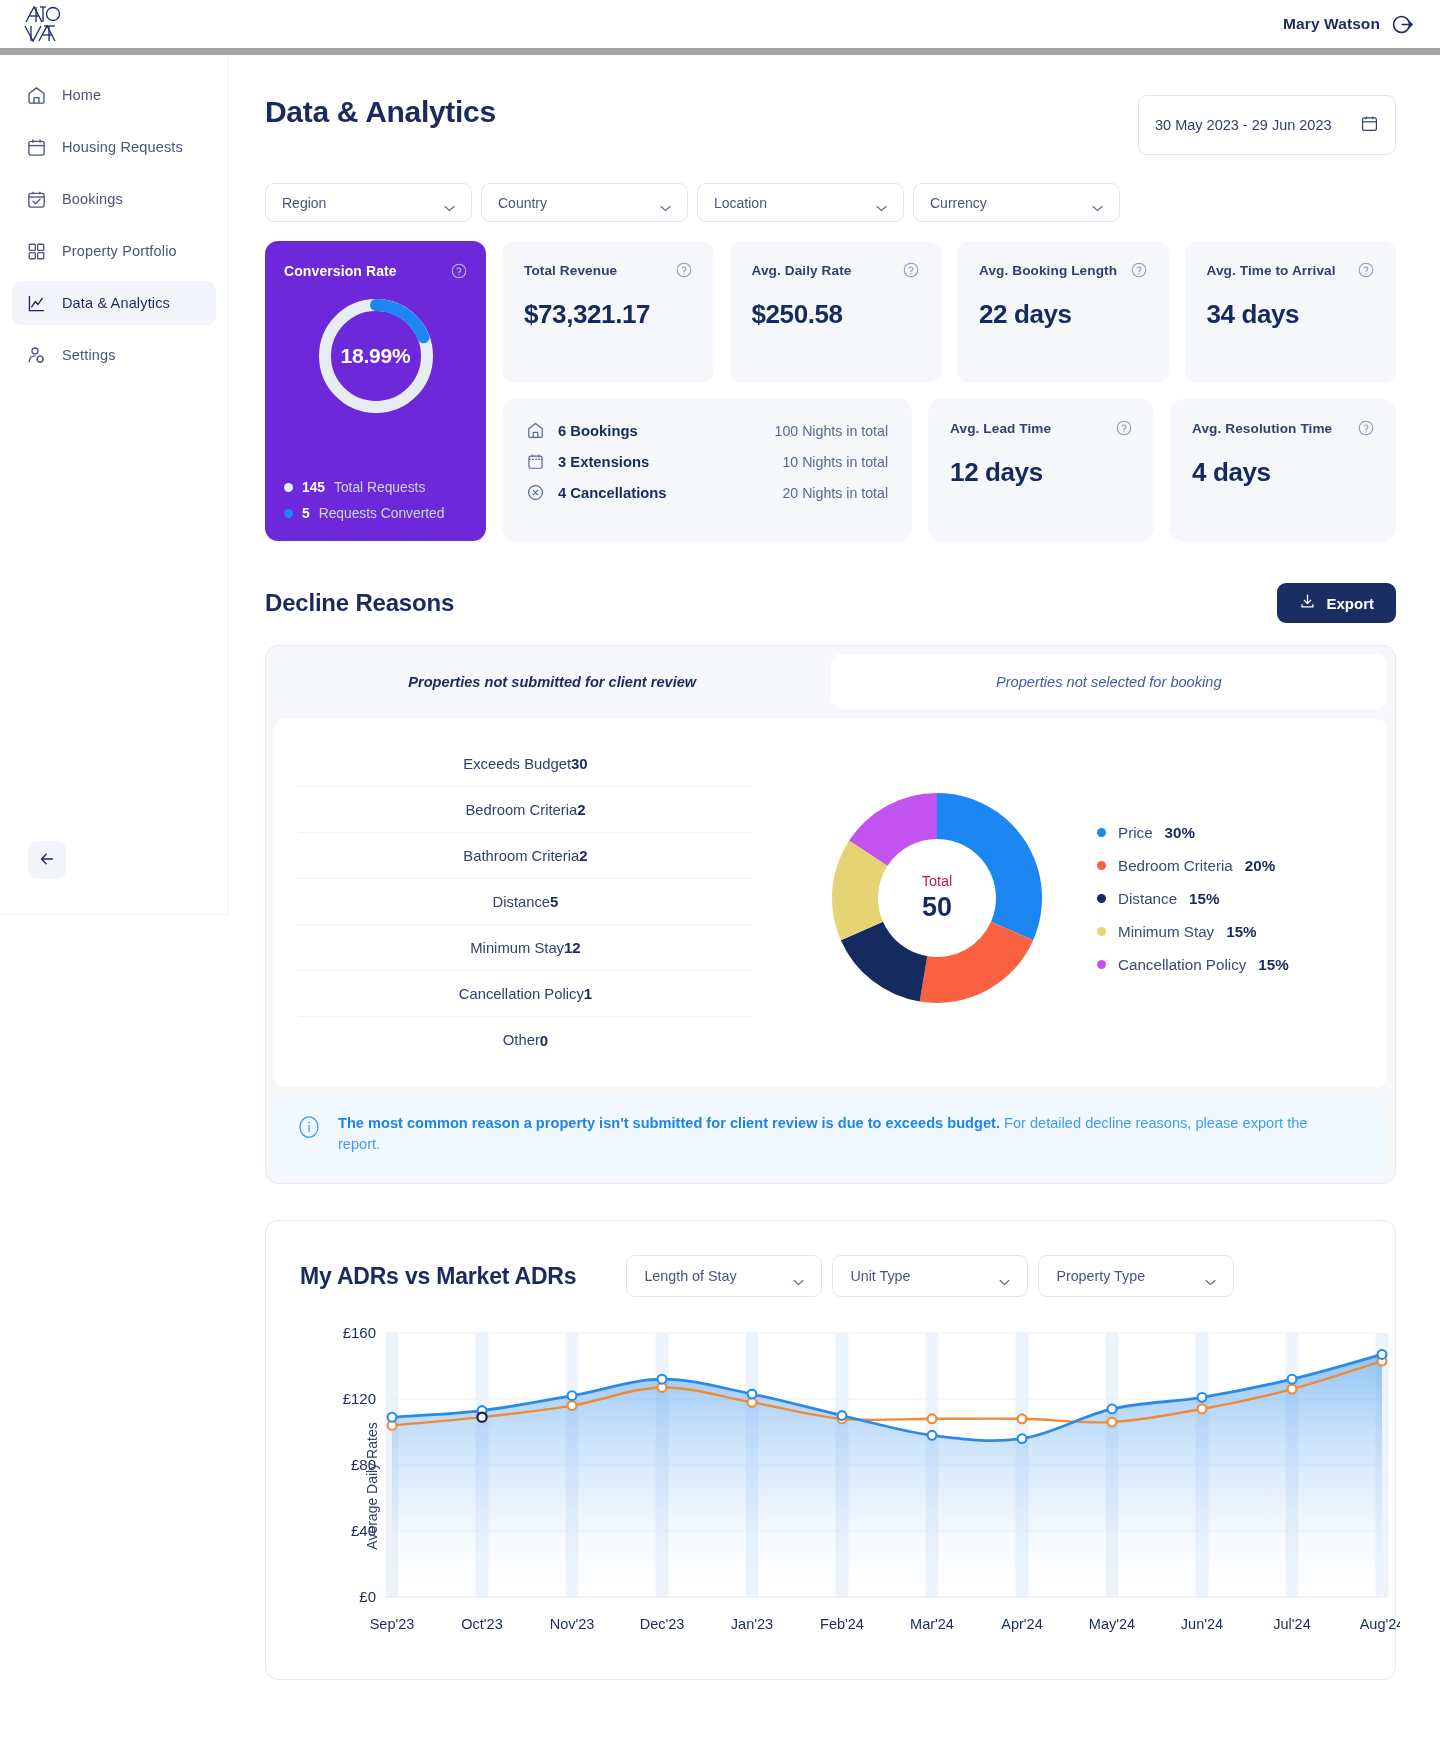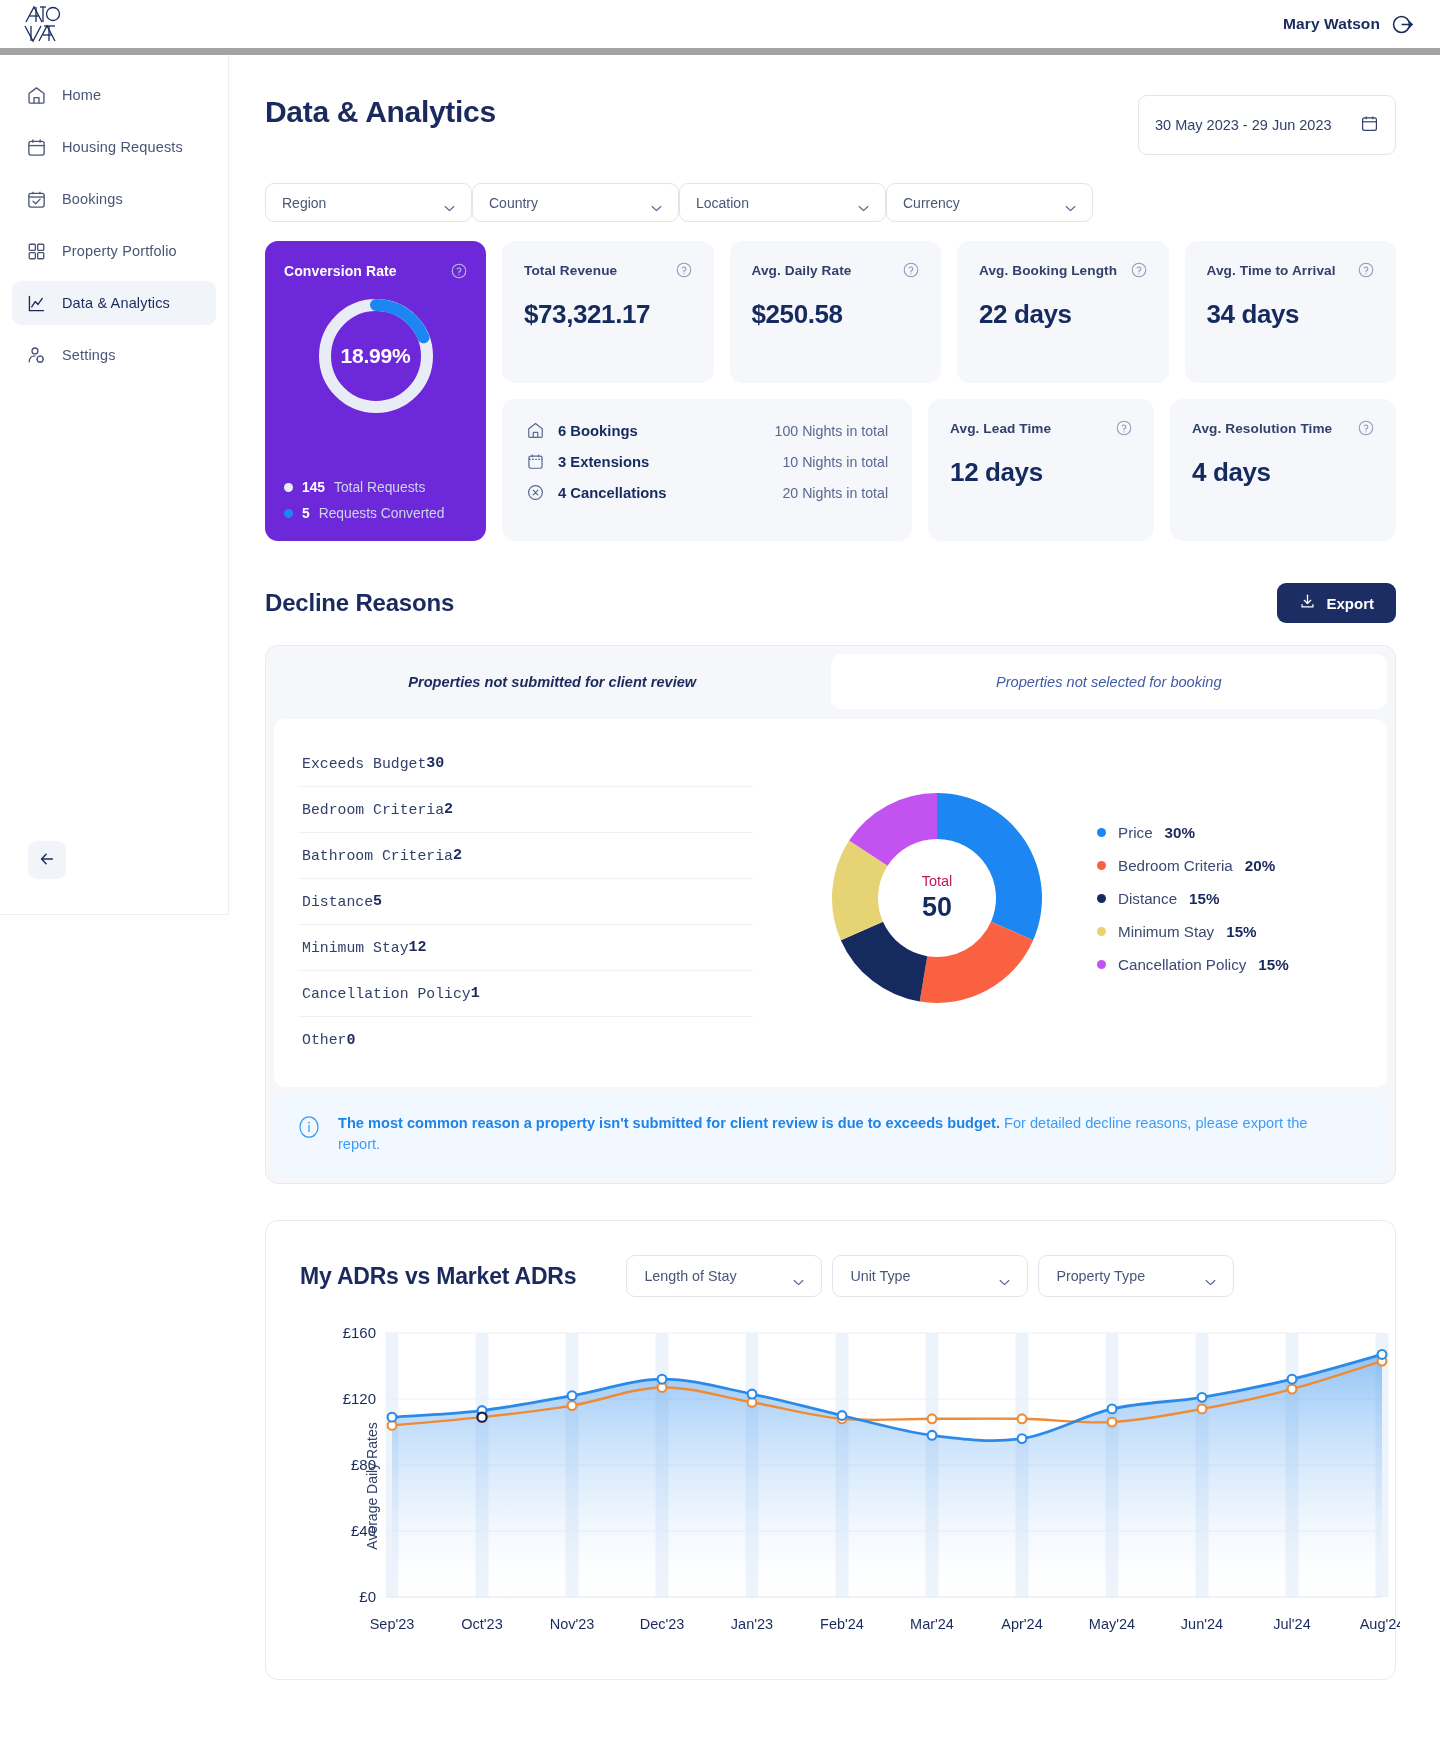--- a/index.html
+++ b/index.html
@@ -60,21 +60,21 @@
   .main { flex: 1; padding: 40px 44px 0 36px; overflow: hidden; }
   .page-head { display: flex; align-items: flex-start; justify-content: space-between; }
   .page-title { font-size: 30px; font-weight: 700; letter-spacing: -.3px; color: #1b2a5e; }
   .date-picker {
     display: flex; align-items: center; justify-content: space-between; gap: 18px;
     width: 258px; height: 60px; padding: 0 16px;
     border: 1px solid #dfe4ed; border-radius: 9px; background: #fff;
     font-size: 14.5px; color: #32406b; cursor: pointer;
   }
 
-  .filters { display: flex; gap: 0; margin-top: 28px; }
+  .filters { display: flex; gap: 9px; margin-top: 28px; }
   .filter {
     display: flex; align-items: center; justify-content: space-between;
     width: 207px; height: 39px; padding: 0 16px;
     border: 1px solid #dfe4ed; border-radius: 9px; background: #fff;
     font-size: 14px; color: #4a5578; cursor: pointer;
   }
   .chev { width: 11px; height: 7px; flex: 0 0 11px; }
 
   
   .kpi-wrap { display: flex; gap: 16px; margin-top: 19px; }
@@ -141,23 +141,23 @@
     color: #3f5aa8; cursor: pointer; border-radius: 10px 10px 0 0; font-style: italic;
   }
   .tab.active { color: #1b2a5e; font-weight: 600; }
   .tab.inactive { background: #ffffff; border-radius: 10px; margin: 0 0 2px; }
   .decline-body {
     background: #fff; margin: 8px 8px 8px; border-radius: 11px;
     display: flex; padding: 14px 24px 24px; gap: 24px;
   }
   .reason-table { flex: 0 0 455px; padding-top: 8px; }
   .reason-row {
-    display: flex; align-items: center; justify-content: flex-start;
+    display: flex; align-items: center; justify-content: center;
     height: 46px; border-bottom: 1px solid #eef1f6;
-    font-size: 14.8px; color: #32406b; padding: 0 4px; font-family: Liberation Mono, monospace;
+    font-size: 14.8px; color: #32406b; padding: 0 4px;
   }
   .reason-row:last-child { border-bottom: none; }
   .reason-row .val { font-weight: 700; color: #1b2a5e; font-size: 15px; }
 
   .donut-area { flex: 1; display: flex; align-items: center; gap: 42px; padding-left: 42px; }
   .donut-big { position: relative; width: 236px; height: 236px; flex: 0 0 236px; }
   .donut-center {
     position: absolute; inset: 0; display: flex; flex-direction: column;
     align-items: center; justify-content: center; gap: 3px;
   }

